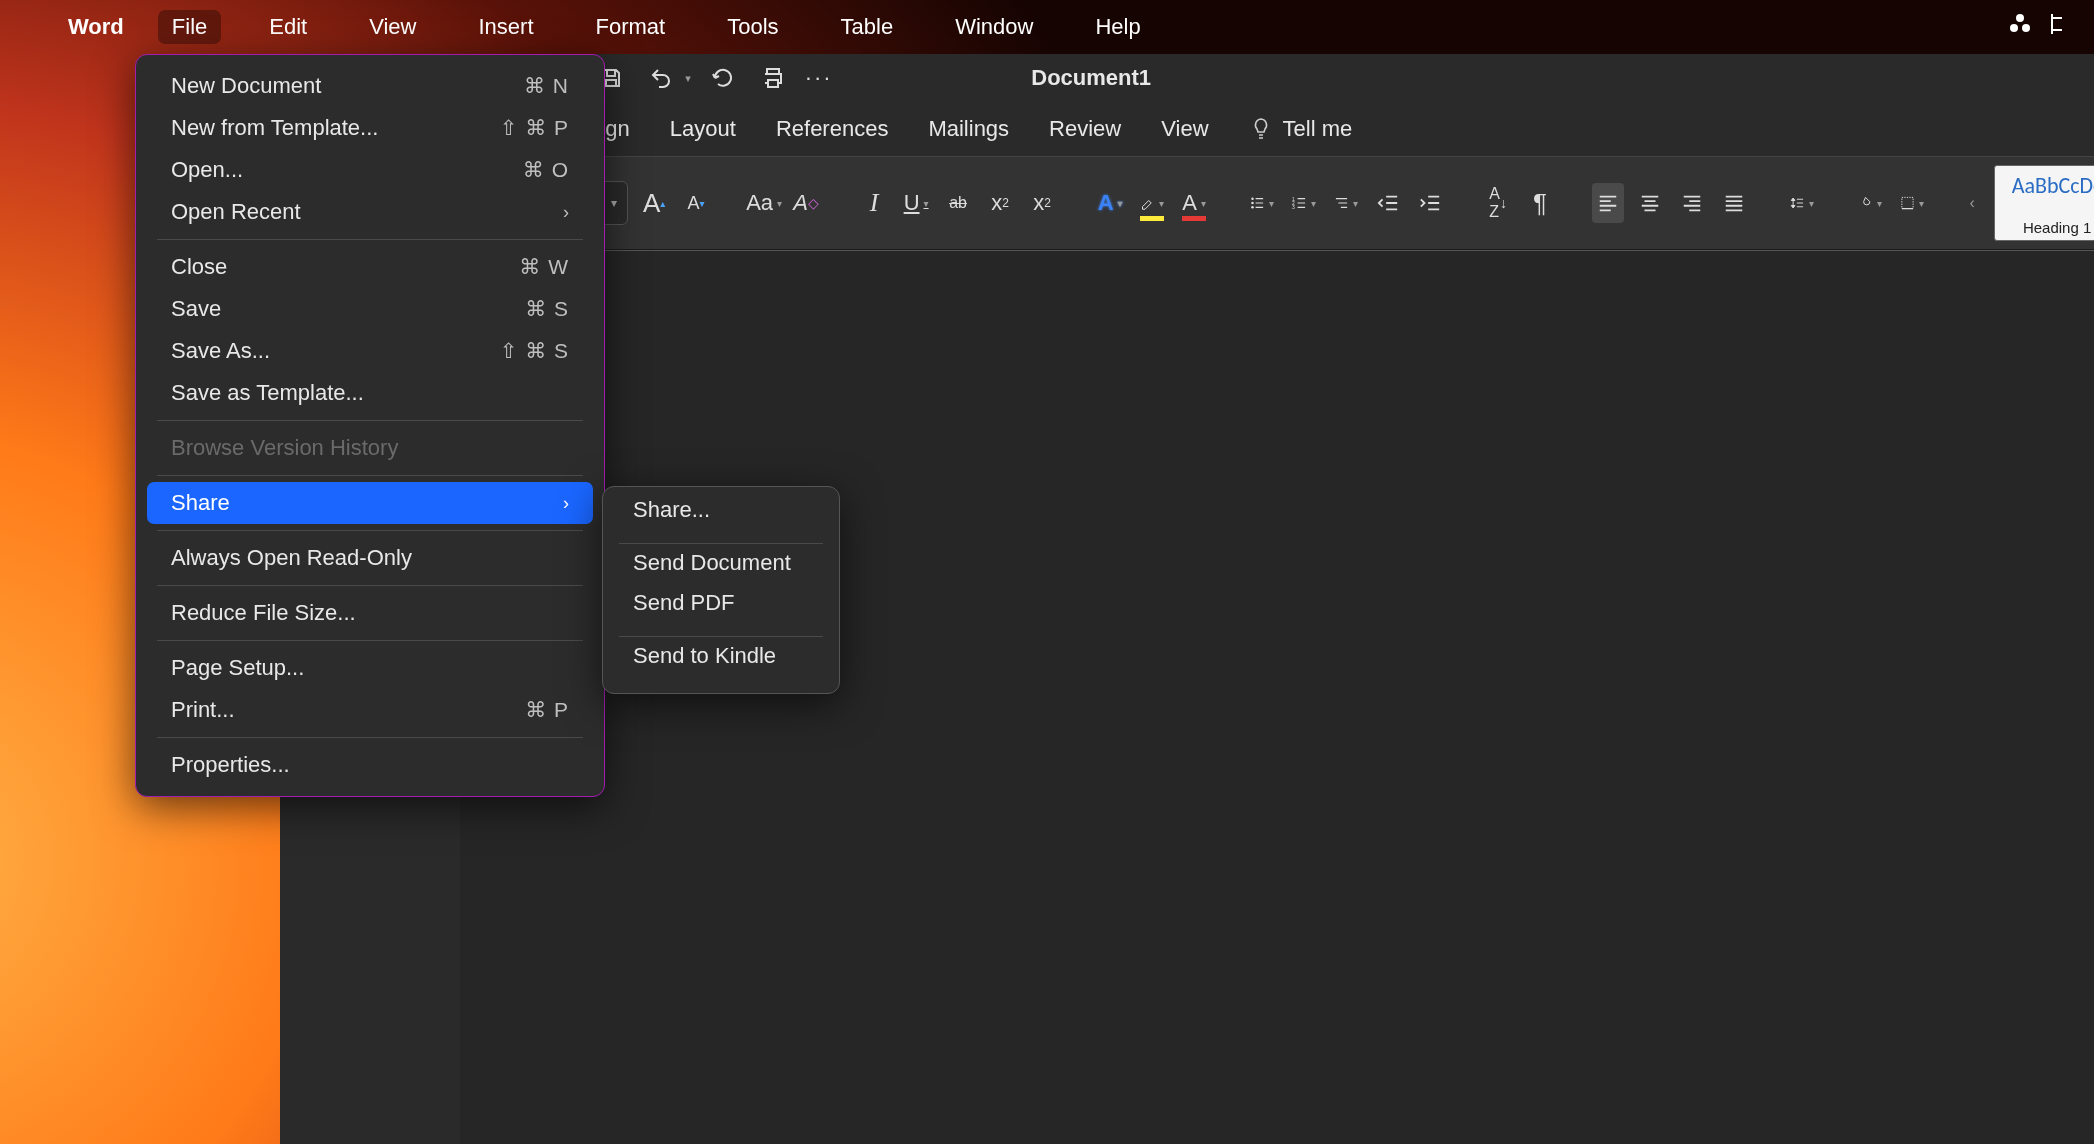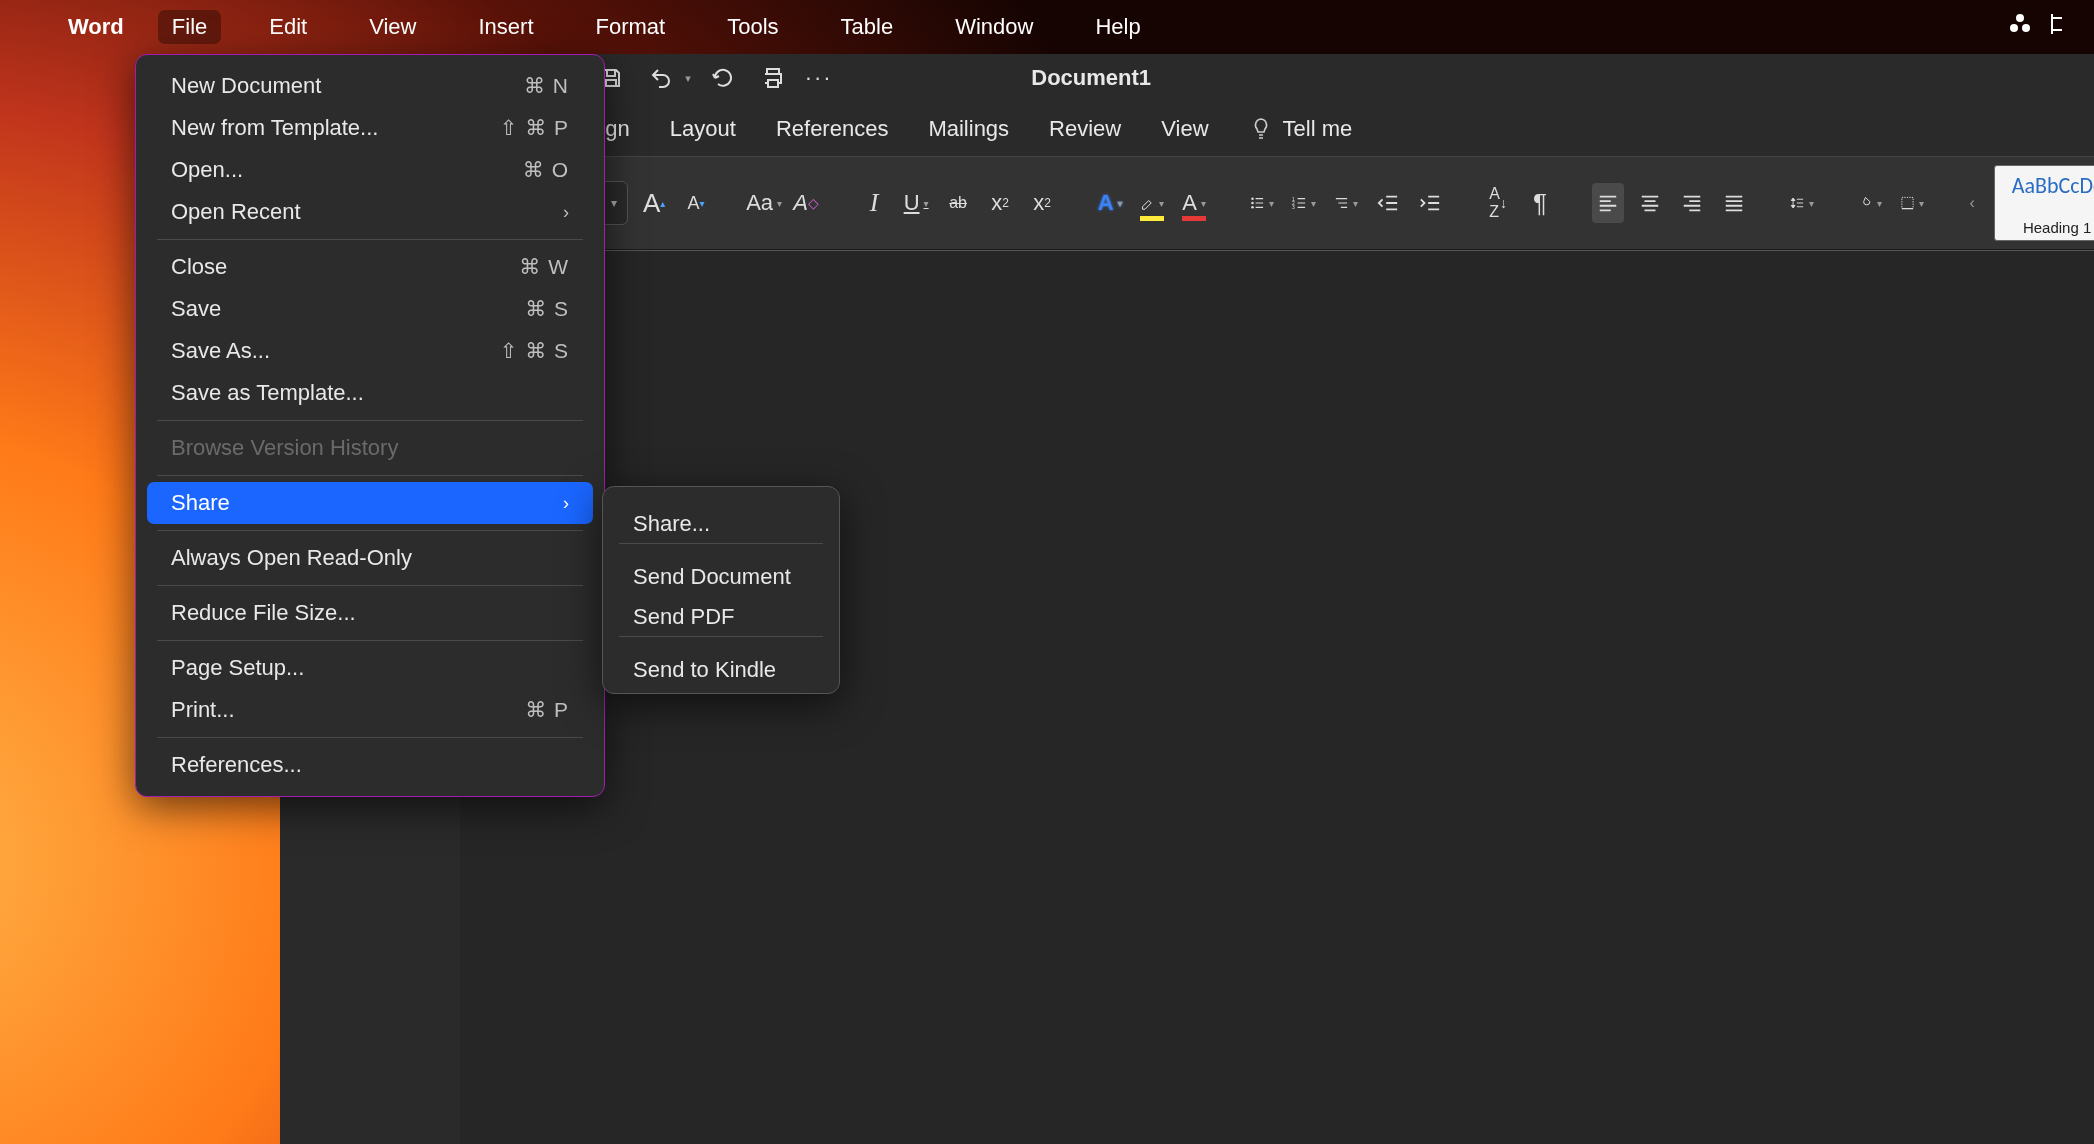--- a/index.html
+++ b/index.html
@@ -176,21 +176,21 @@
     width:238px;
     background:#2c2c2c;
     border:1px solid #555;
     border-radius:12px;
     box-shadow:0 10px 40px rgba(0,0,0,0.6);
     padding:10px 0;
     z-index:110;
     font-size:22px;
   }
   .submenu .row {
-    height:40px; display:flex; align-items:flex-end; padding:0 22px; color:#e8e8e8;
+    height:40px; display:flex; align-items:flex-start; padding:0 22px; color:#e8e8e8;
     border-radius:7px; margin:0 8px;
   }
   .submenu hr { border:none; border-top:1px solid #4a4a4a; margin:6px 16px; }
 
 </style>
 </head>
 <body>
 
 <div class="wallpaper"></div>
 
@@ -456,21 +456,21 @@
     <hr>
     <div class="row">
       <span>Page Setup...</span>
     </div>
     <div class="row">
       <span>Print...</span>
       <span class="short">⌘ P</span>
     </div>
     <hr>
     <div class="row">
-      <span>References...</span>
+      <span>Properties...</span>
     </div>
   </div>
 
 <div class="submenu" id="share-submenu">
     <div class="row">
       <span>Share...</span>
     </div>
     <hr>
     <div class="row">
       <span>Send Document</span>

